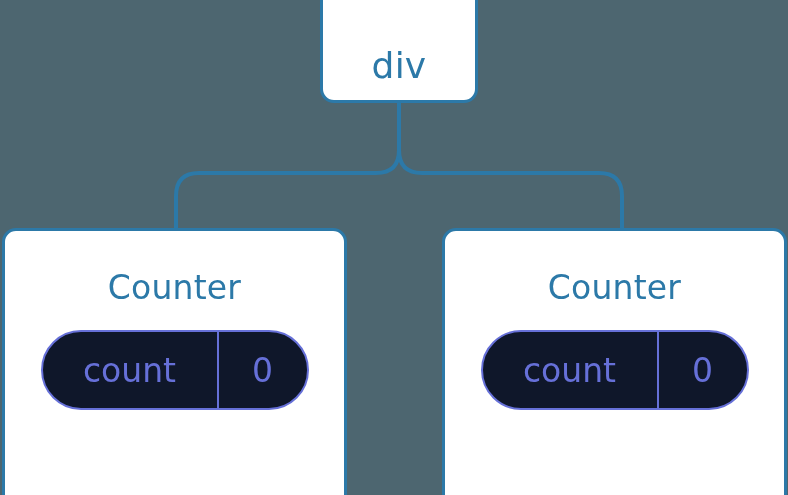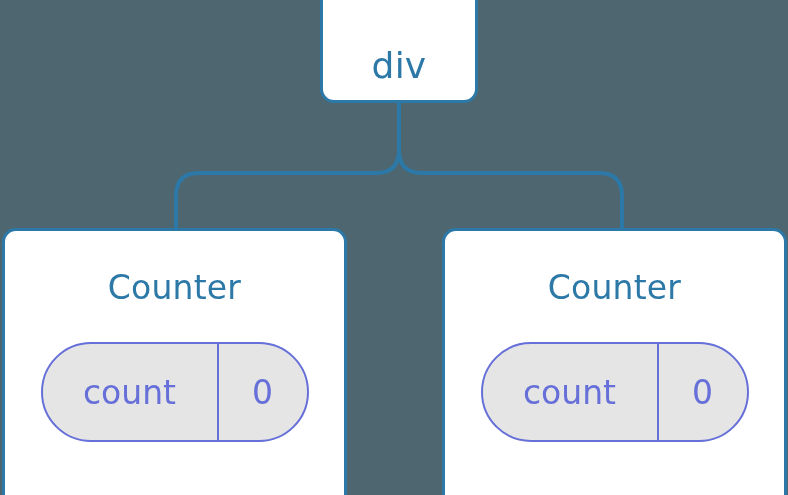--- a/index.html
+++ b/index.html
@@ -56,32 +56,32 @@
     height: 285px;
     padding-top: 40px;
   }
   .child-left  { left: 2px; }
   .child-right { left: 442px; }
   .child-title {
     color: #2c79a8;
     font-size: 33px;
     line-height: 1;
     letter-spacing: 0.2px;
-    margin-bottom: 38px;
+    margin-bottom: 26px;
   }
   .state-pill {
     position: relative;
     width: 268px;
-    height: 100px;
+    height: 80px;
     border: 2px solid #6670d8;
     border-radius: 50px;
     box-sizing: border-box;
     display: flex;
     align-items: stretch;
-    background: #e5e5e5;
+    background: #0f172a;
   }
   .pill-key, .pill-val {
     display: flex;
     align-items: center;
     justify-content: center;
     color: #6670d8;
     font-size: 33px;
     line-height: 1;
   }
   .pill-key {

